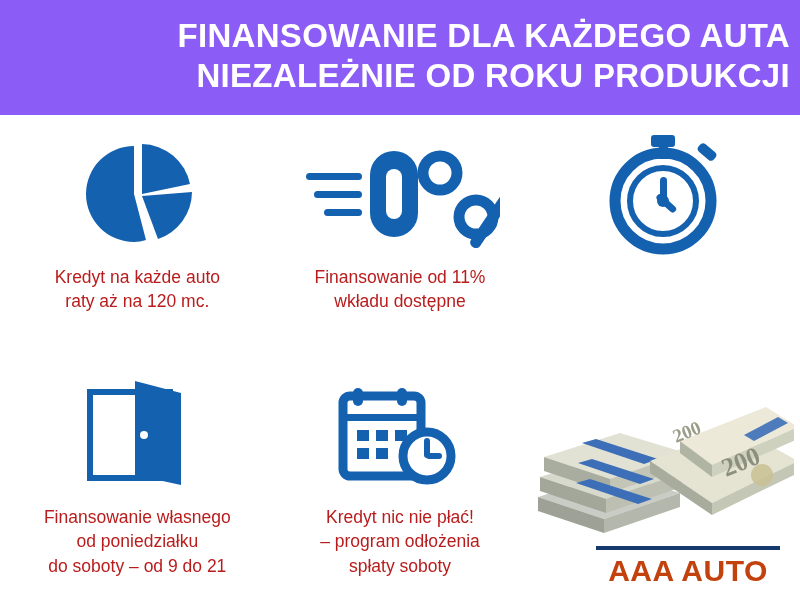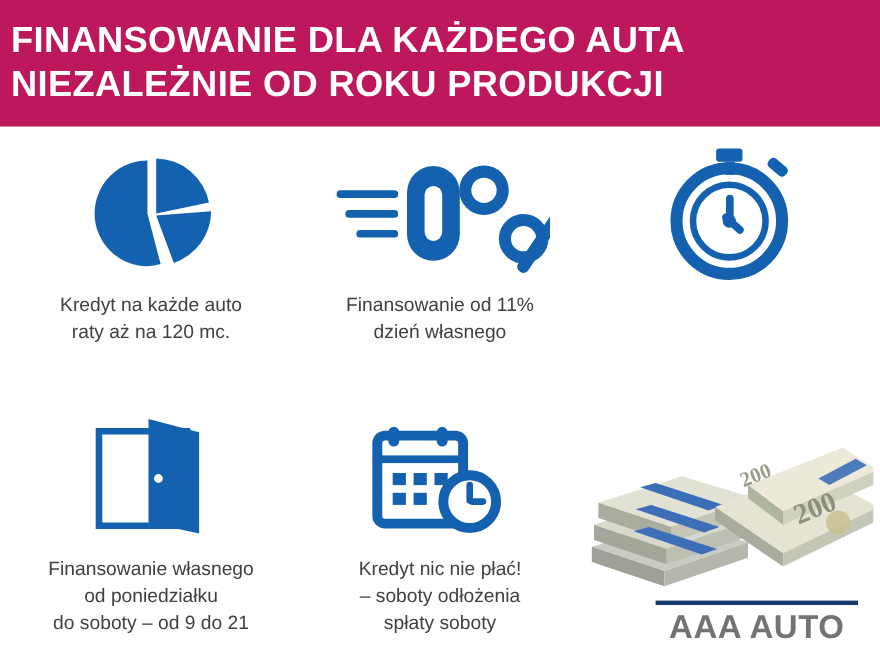--- a/index.html
+++ b/index.html
@@ -11,24 +11,24 @@
   }
   .poster {
     position: relative;
     width: 800px; height: 600px;
     background: #ffffff;
     display: flex;
     flex-direction: column;
   }
   
   .header {
-    background: #be185d;
+    background: #8b5cf6;
     color: #ffffff;
     padding: 16px 10px 18px 10px;
-    text-align: left;
+    text-align: right;
     flex: 0 0 auto;
   }
   .header .line {
     font-weight: bold;
     font-size: 33px;
     line-height: 1.22;
     letter-spacing: 0.3px;
     white-space: nowrap;
   }
   
@@ -49,21 +49,21 @@
   }
   .icon-wrap {
     height: 126px;
     display: flex;
     align-items: center;
     justify-content: center;
   }
   .caption {
     margin-top: 8px;
     text-align: center;
-    color: #404040;
+    color: #b91c1c;
     font-size: 17.5px;
     line-height: 1.38;
     font-weight: normal;
   }
   .caption span { display: block; }
   
   .money-cell {
     position: relative;
     padding: 0;
     overflow: hidden;
@@ -83,21 +83,21 @@
     width: 212px;
     height: 58px;
     background: #ffffff;
     display: flex;
     align-items: center;
     justify-content: center;
   }
   .logo-text {
     font-weight: bold;
     font-size: 30px;
-    color: #737373;
+    color: #c2410c;
     letter-spacing: 0.5px;
   }
   .logo-bar {
     position: absolute;
     left: 14px;
     right: 14px;
     top: 4px;
     height: 4px;
     background: #15396b;
   }
@@ -142,21 +142,21 @@
           <rect x="24" y="70" width="38" height="7" rx="3.5" fill="#1461b0"></rect>
           <rect x="70" y="12" width="48" height="86" rx="24" fill="#1461b0"></rect>
           <rect x="86" y="30" width="16" height="50" rx="8" fill="#ffffff"></rect>
           <circle cx="140" cy="34" r="17" fill="none" stroke="#1461b0" stroke-width="11"></circle>
           <circle cx="176" cy="78" r="17" fill="none" stroke="#1461b0" stroke-width="11"></circle>
           <rect x="122" y="88" width="78" height="11" rx="5" transform="rotate(-56 161 53)" fill="#1461b0"></rect>
         </svg>
       </div>
       <div class="caption">
         <span>Finansowanie od 11%</span>
-        <span>dzień własnego</span>
+        <span>wkładu dostępne</span>
       </div>
     </div>
 
     <div class="cell">
       <div class="icon-wrap">
         <svg width="124" height="122" viewBox="0 0 124 122" aria-hidden="true">
           <rect x="50" y="2" width="24" height="12" rx="3" fill="#1461b0"></rect>
           <rect x="96" y="14" width="20" height="10" rx="4" transform="rotate(40 106 19)" fill="#1461b0"></rect>
           <circle cx="62" cy="68" r="48" fill="none" stroke="#1461b0" stroke-width="11"></circle>
           <circle cx="62" cy="68" r="33" fill="none" stroke="#1461b0" stroke-width="6"></circle>
@@ -196,21 +196,21 @@
           <rect x="20" y="70" width="12" height="11" fill="#1461b0"></rect>
           <rect x="39" y="70" width="12" height="11" fill="#1461b0"></rect>
           <circle cx="90" cy="78" r="28" fill="#ffffff"></circle>
           <circle cx="90" cy="78" r="24" fill="none" stroke="#1461b0" stroke-width="9"></circle>
           <rect x="87" y="60" width="6" height="20" rx="3" fill="#1461b0"></rect>
           <rect x="89" y="75" width="6" height="16" rx="3" transform="rotate(-90 92 78)" fill="#1461b0"></rect>
         </svg>
       </div>
       <div class="caption">
         <span>Kredyt nic nie płać!</span>
-        <span>– soboty odłożenia</span>
+        <span>– program odłożenia</span>
         <span>spłaty soboty</span>
       </div>
     </div>
 
     <div class="cell money-cell">
       <svg class="money-art" viewBox="0 0 270 190" aria-hidden="true">
 
         <g>
           <polygon points="8,132 84,108 150,128 74,154" fill="#c9ccc4"></polygon>
           <polygon points="8,132 8,146 74,168 74,154" fill="#9da196"></polygon>

